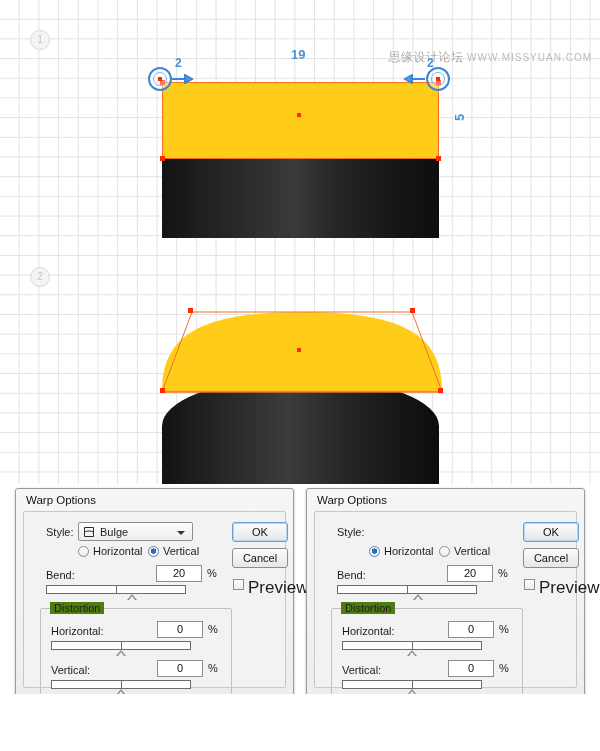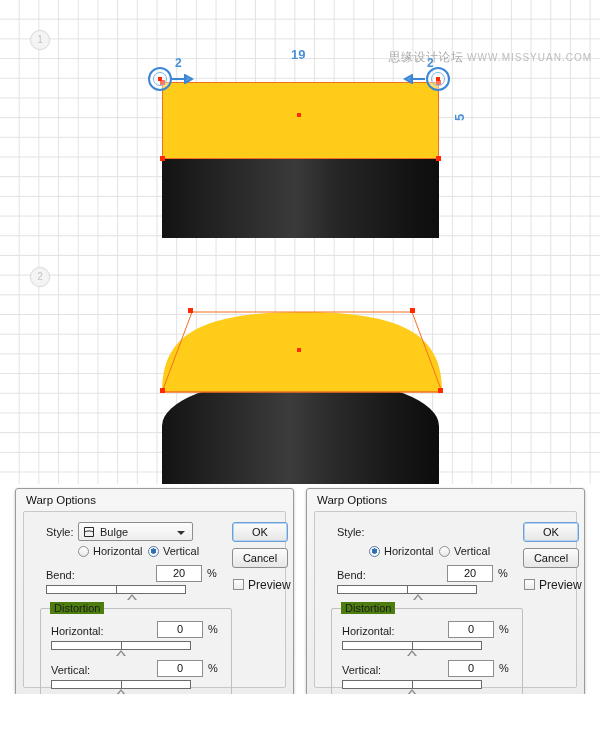--- a/index.html
+++ b/index.html
@@ -187,21 +187,21 @@
     box-shadow:0 0 0 1px #b6d4f0 inset;
   }
 
   
   .checkbox{position:absolute;}
   .checkbox .cbox{
     position:absolute;left:0;top:1px;width:11px;height:11px;
     border:1px solid #8d8d8d;background:linear-gradient(to bottom,#ffffff,#ececec);
     box-sizing:border-box;
   }
-  .checkbox .clabel{position:absolute;left:15px;top:0px;font-size:12px;}
+  .checkbox .clabel{position:absolute;left:15px;top:0px;font-size:17px;}
 
   
   .groupbox{
     position:absolute;border:1px solid #c0c0c0;border-radius:2px;
   }
   .groupbox .gtitle{
     position:absolute;left:9px;top:-7px;background:#4d7c0f;
     padding:0 4px;font-size:11px;color:#1c1c1c;
   }
 

